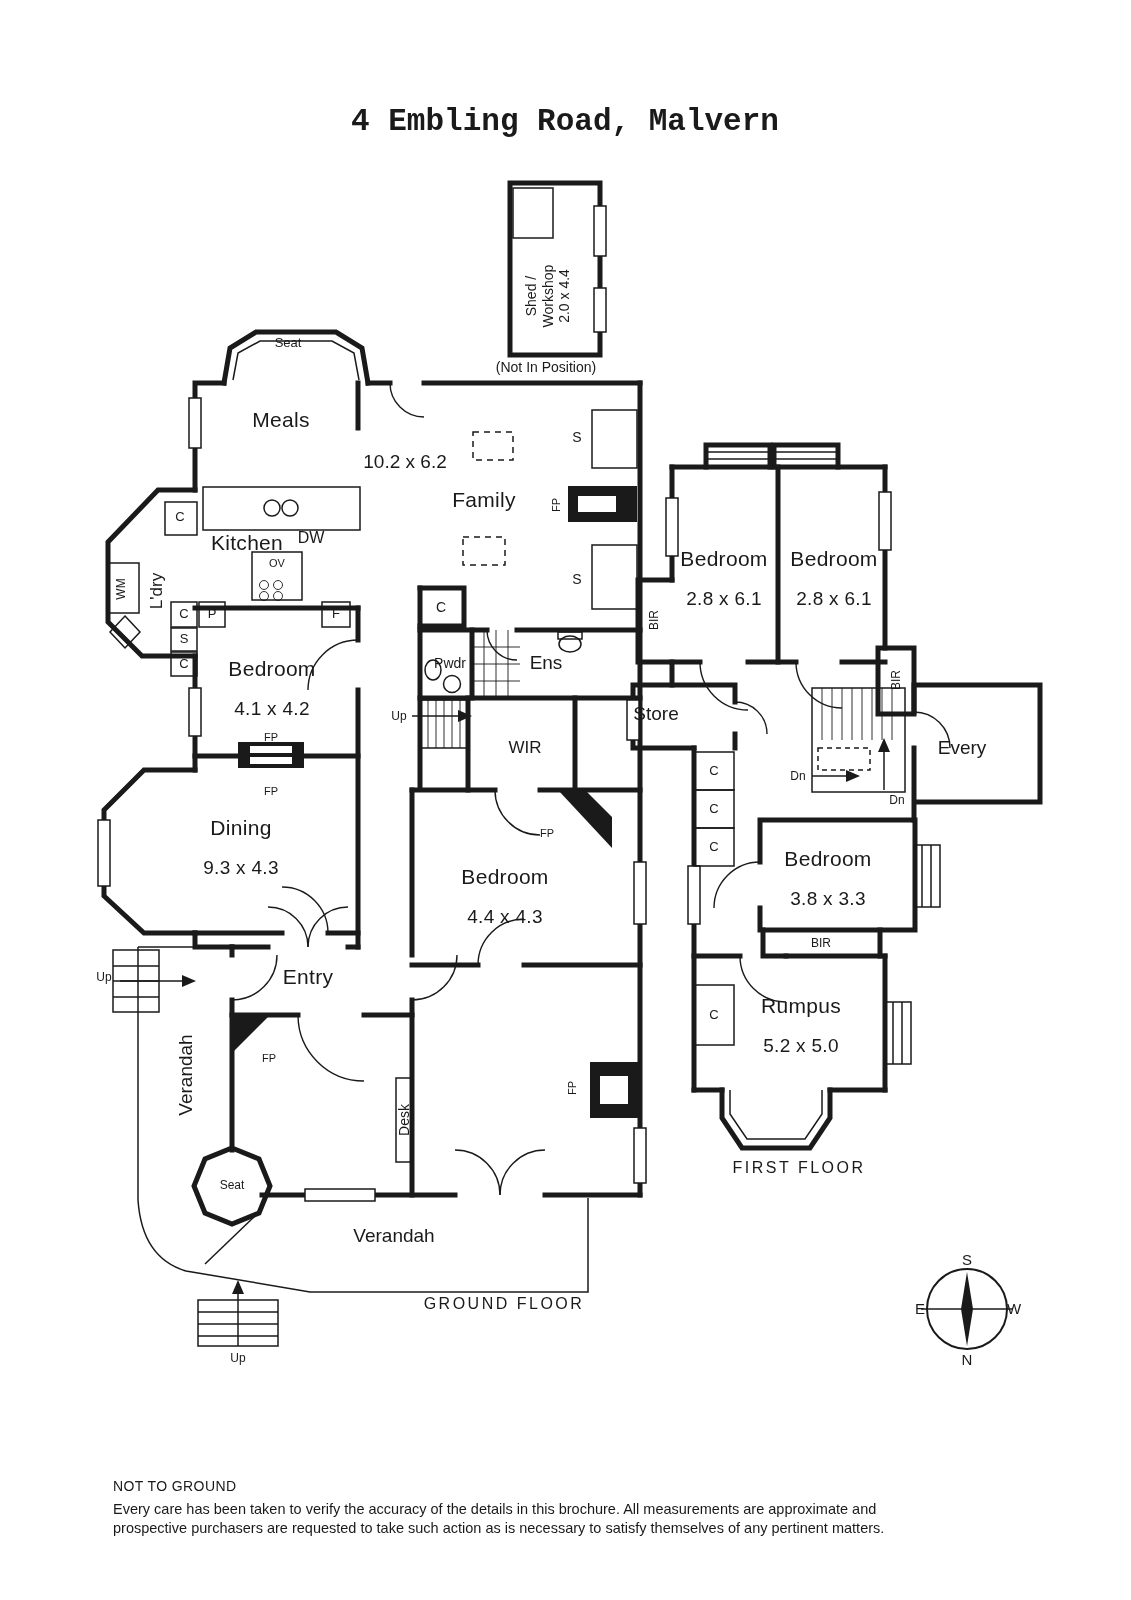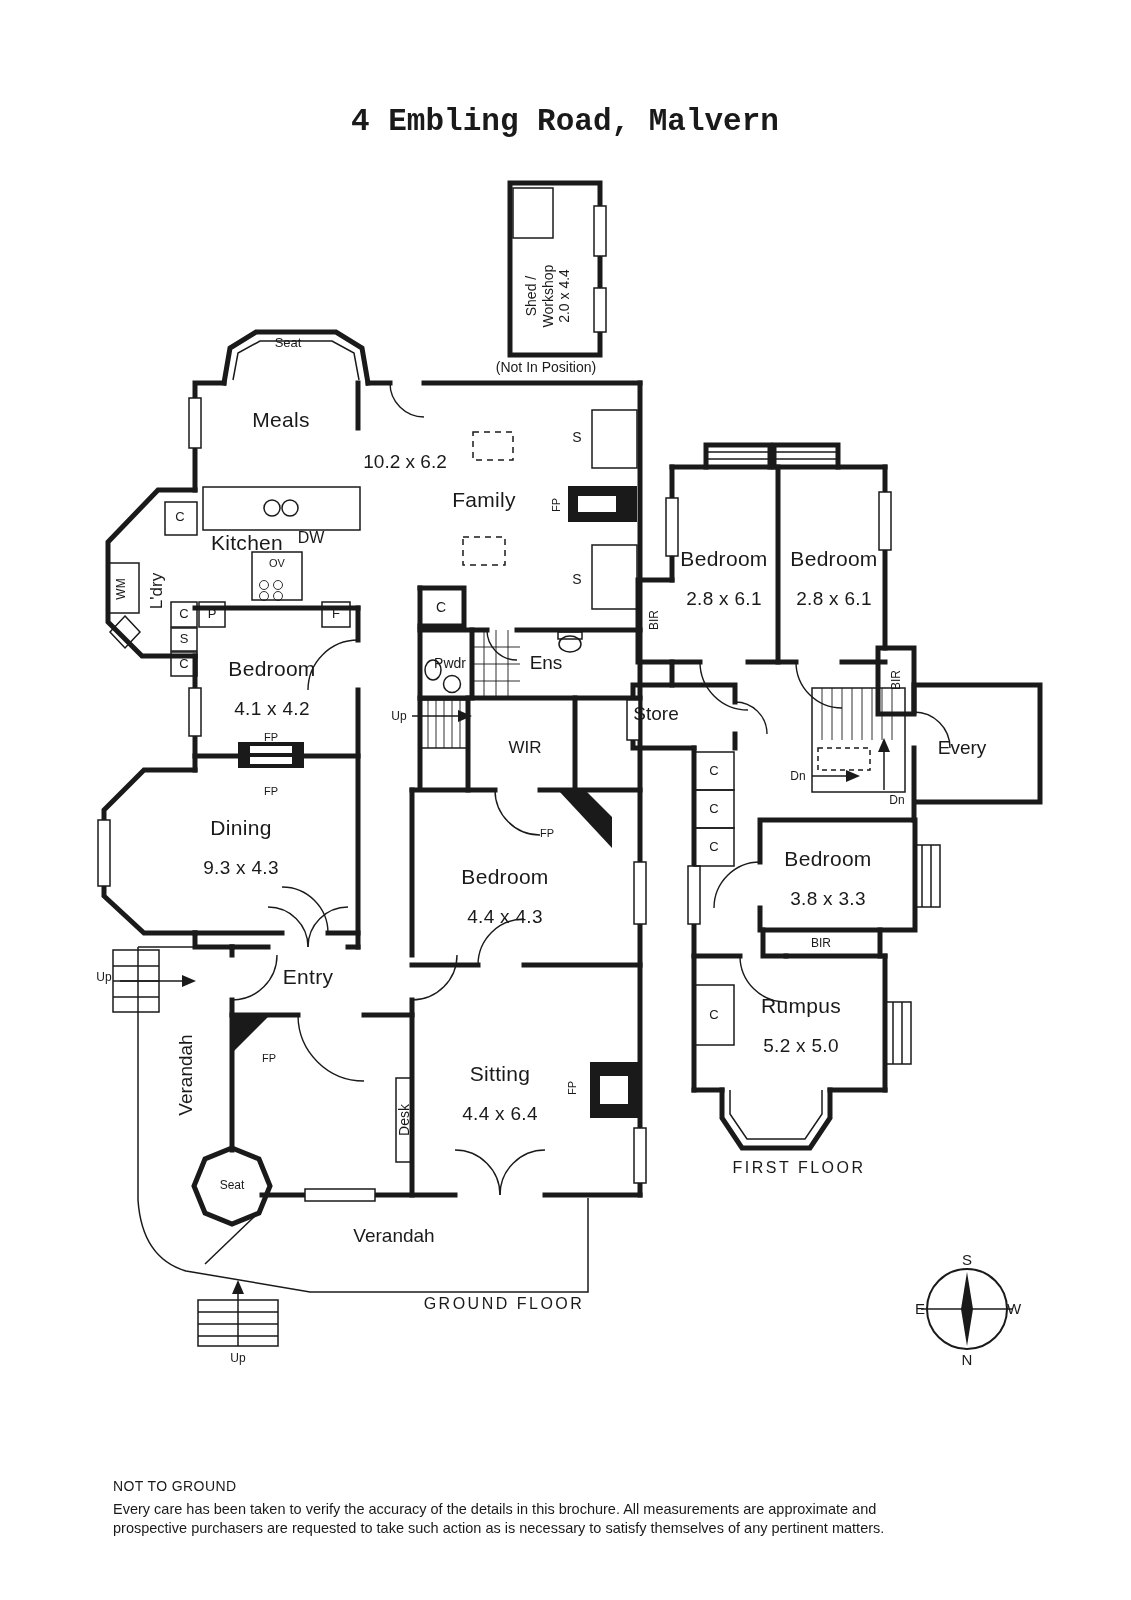--- a/index.html
+++ b/index.html
@@ -256,24 +256,20 @@
   <div class="lbl" style="left:547px;top:833px;font-size:11px">FP</div>
   <div class="lbl room" style="left:505px;top:896px">
     <span class="rname">Bedroom</span>
     <span class="rdims">4.4 x 4.3</span>
   </div>
   <div class="lbl big" style="left:308px;top:977px">Entry</div>
   <div class="lbl" style="left:104px;top:977px;font-size:12px">Up</div>
   <div class="lbl v" style="left:186px;top:1075px;font-size:19px">Verandah</div>
   <div class="lbl" style="left:269px;top:1058px;font-size:11px">FP</div>
   <div class="lbl v" style="left:404px;top:1120px;font-size:14px">Desk</div>
-  <div class="lbl room" style="left:500px;top:1093px">
-    <span class="rname">Sitting</span>
-    <span class="rdims">4.4 x 6.4</span>
-  </div>
   <div class="lbl v" style="left:572px;top:1088px;font-size:11px">FP</div>
   <div class="lbl" style="left:232px;top:1185px;font-size:12px">Seat</div>
   <div class="lbl" style="left:394px;top:1236px;font-size:19px">Verandah</div>
   <div class="lbl floor" style="left:504px;top:1304px">GROUND FLOOR</div>
   <div class="lbl" style="left:238px;top:1358px;font-size:12px">Up</div>
 
   <div class="lbl v" style="left:548px;top:296px;font-size:14px">Shed /
 Workshop
 2.0 x 4.4</div>
   <div class="lbl" style="left:546px;top:367px;font-size:14px">(Not In Position)</div>

